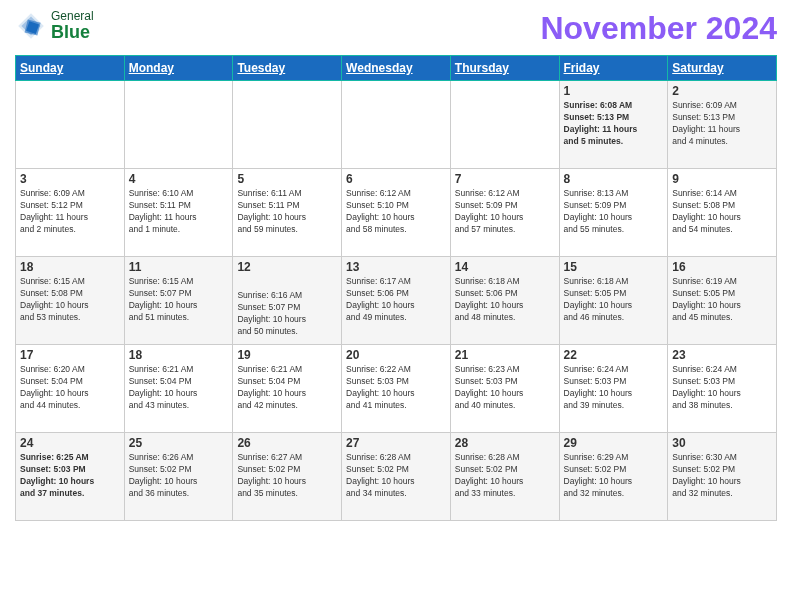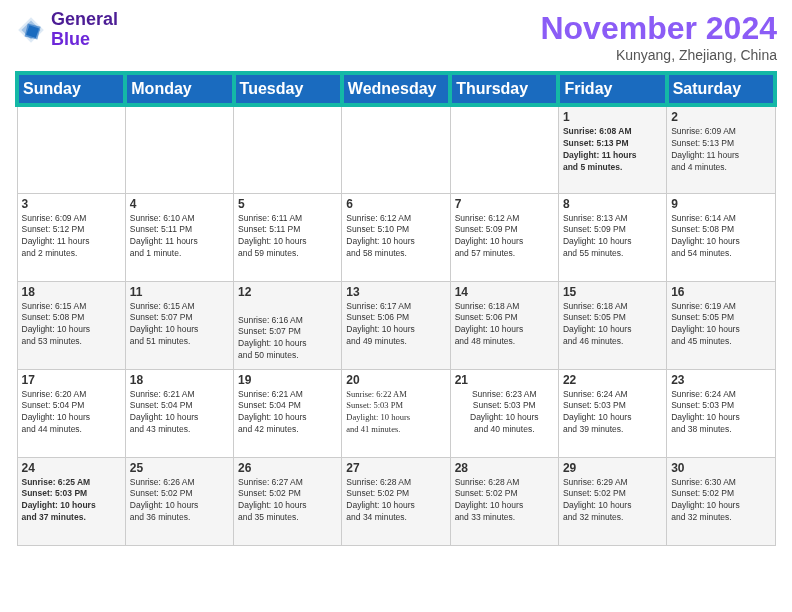--- a/index.html
+++ b/index.html
@@ -20,28 +20,28 @@
       display: flex;
       align-items: center;
       gap: 4px;
     }
     .logo-text {
       display: flex;
       flex-direction: column;
       line-height: 1.1;
     }
     .logo-general {
-      font-size: 18px;
-      font-weight: bold;
-      color: #4c1d95;
+      font-size: 12px;
+      font-weight: normal;
+      color: #14532d;
     }
     .logo-blue {
       font-size: 18px;
       font-weight: bold;
-      color: #6d28d9;
+      color: #15803d;
     }
     .logo-icon {
       width: 32px;
       height: 32px;
     }
     .title-block {
       text-align: right;
     }
     .month-title {
       font-size: 32px;
@@ -53,25 +53,26 @@
       color: #555;
     }
     table {
       width: 100%;
       border-collapse: collapse;
       table-layout: fixed;
     }
     thead tr th {
       background-color: #1a6bbf;
       color: white;
-      font-size: 16px;
+      font-size: 12px;
       font-weight: bold;
       padding: 5px 4px;
       text-align: left;
-      border: 4px solid #14b8a6;
+      border: 1px solid #14b8a6;
+      text-decoration: underline;
     }
     tbody tr td {
       border: 1px solid #ccc;
       vertical-align: top;
       padding: 3px 4px;
       font-size: 9px;
       color: #333;
       height: 88px;
       background: #fff;
     }
@@ -104,21 +105,20 @@
       <polygon points="16,12 32,16 28,32 12,28" fill="#1a6bbf" opacity="0.6"></polygon>
       <polygon points="18,14 30,18 26,30 14,26" fill="#1a6bbf"></polygon>
     </svg>
     <div class="logo-text">
       <span class="logo-general">General</span>
       <span class="logo-blue">Blue</span>
     </div>
   </div>
   <div class="title-block">
     <div class="month-title">November 2024</div>
-    <div class="location">Kunyang, Zhejiang, China</div>
   </div>
 </div>
 
 <table>
   <thead>
     <tr>
     <th>Sunday</th>
         <th>Monday</th>
         <th>Tuesday</th>
         <th>Wednesday</th>
@@ -268,28 +268,28 @@
         </td>
         <td>
           <span class="day-num">19</span>
           <div class="day-info" style="white-space: pre-line;">Sunrise: 6:21 AM
 Sunset: 5:04 PM
 Daylight: 10 hours
 and 42 minutes.</div>
         </td>
         <td>
           <span class="day-num">20</span>
-          <div class="day-info" style="white-space: pre-line; font-family: Liberation Serif, serif;">Sunrise: 6:22 AM
+          <div class="day-info" style="white-space: pre-line;">Sunrise: 6:22 AM
 Sunset: 5:03 PM
 Daylight: 10 hours
 and 41 minutes.</div>
         </td>
         <td>
           <span class="day-num">21</span>
-          <div class="day-info" style="white-space: pre-line; text-align: center;">Sunrise: 6:23 AM
+          <div class="day-info" style="white-space: pre-line;">Sunrise: 6:23 AM
 Sunset: 5:03 PM
 Daylight: 10 hours
 and 40 minutes.</div>
         </td>
         <td>
           <span class="day-num">22</span>
           <div class="day-info" style="white-space: pre-line;">Sunrise: 6:24 AM
 Sunset: 5:03 PM
 Daylight: 10 hours
 and 39 minutes.</div>

